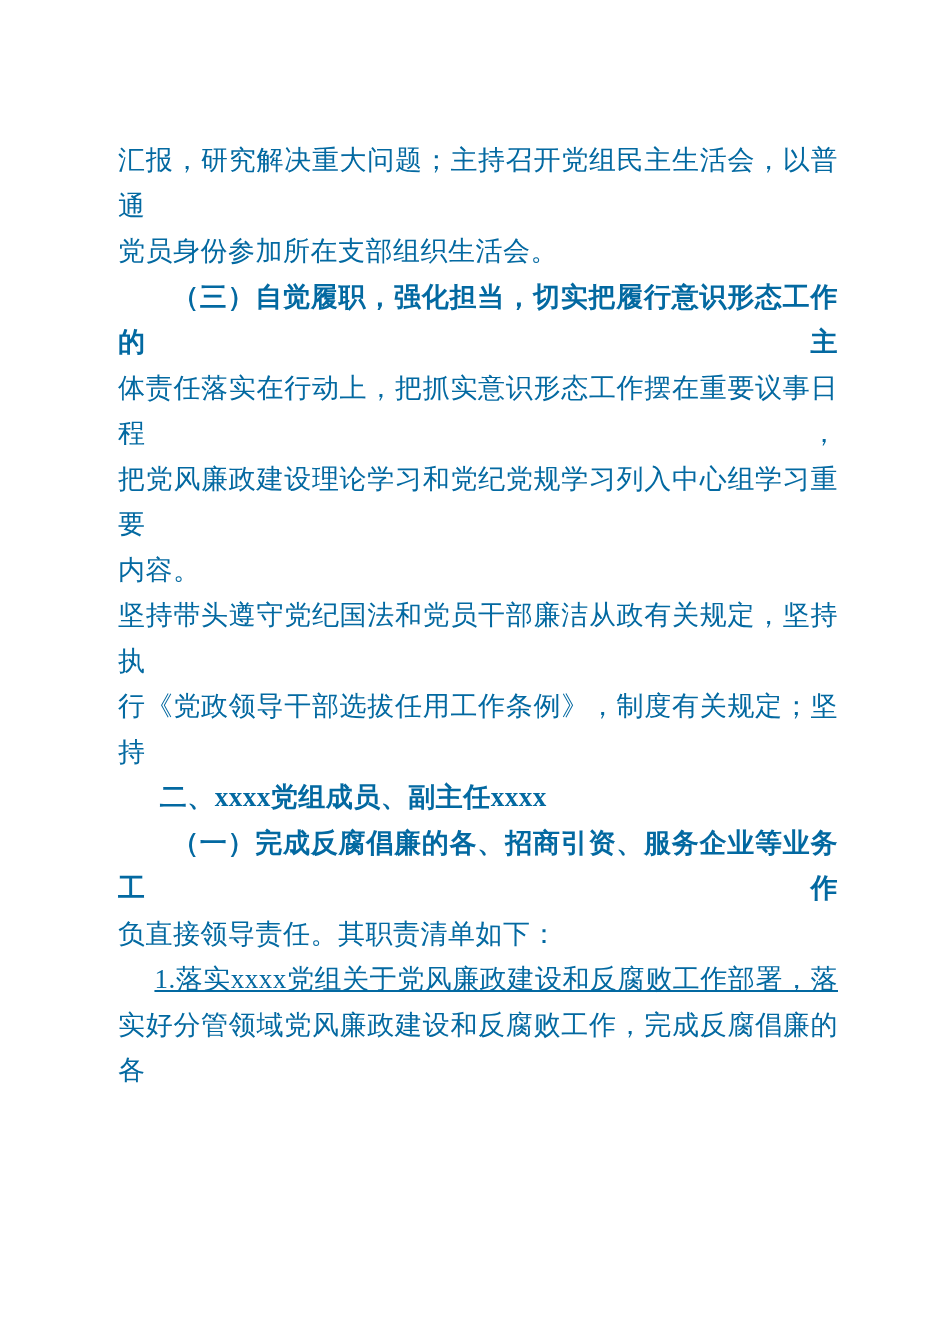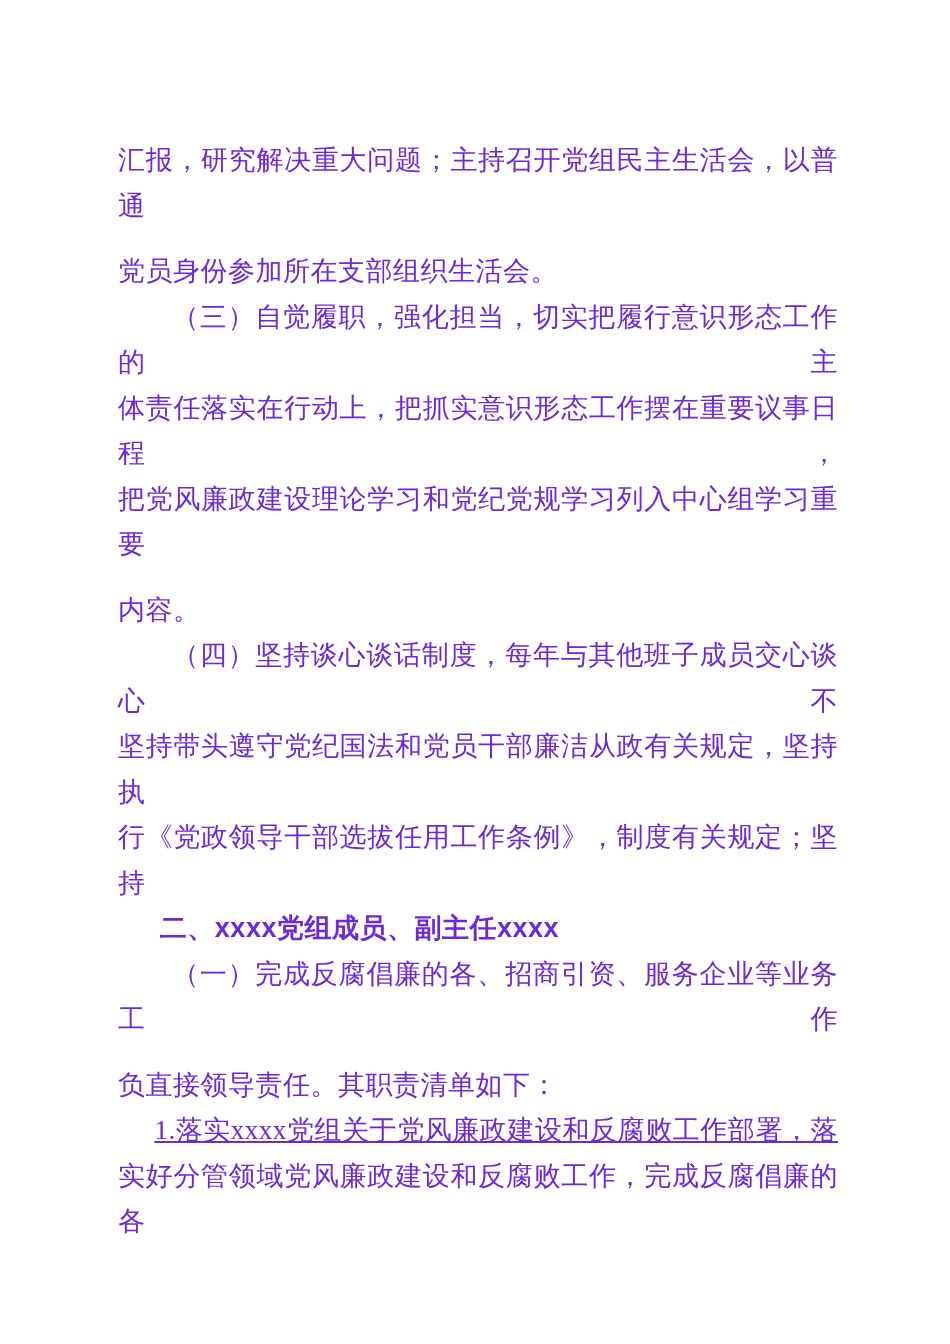--- a/index.html
+++ b/index.html
@@ -7,21 +7,21 @@
     padding: 0;
     background: #ffffff;
   }
   .page {
     position: relative;
     width: 950px;
     height: 1344px;
     background: #ffffff;
     overflow: hidden;
     font-family: "Liberation Serif", "DejaVu Serif", serif;
-    color: #6d28d9;
+    color: #0369a1;
   }
   .doc-body {
     position: absolute;
     left: 118px;
     top: 138px;
     width: 720px;
     font-size: 27px;
     line-height: 45.5px;
     letter-spacing: 0.5px;
   }
@@ -29,52 +29,51 @@
     margin: 0;
     padding: 0;
     text-align: justify;
     text-align-last: justify;
     text-justify: inter-ideograph;
     white-space: normal;
   }
   .line.end {
     text-align: center;
     text-align-last: left;
-    margin-top: 20px;
   }
   .line.start {
     text-indent: 2em;
+    font-weight: bold;
   }
   .line.start-num {
     text-indent: 1.35em;
     text-decoration: underline;
   }
   .line.heading {
-    font-family: Liberation Sans, sans-serif;
+    font-family: Liberation Serif, serif;
     font-weight: 700;
     text-align: left;
     text-align-last: left;
     text-indent: 1.55em;
   }
 </style>
 </head>
 <body>
 
 <div class="page">
   <div class="doc-body">
 
     <p class="line">汇报，研究解决重大问题；主持召开党组民主生活会，以普通</p>
     <p class="line end">党员身份参加所在支部组织生活会。</p>
 
     <p class="line start">（三）自觉履职，强化担当，切实把履行意识形态工作的主</p>
     <p class="line">体责任落实在行动上，把抓实意识形态工作摆在重要议事日程，</p>
     <p class="line">把党风廉政建设理论学习和党纪党规学习列入中心组学习重要</p>
     <p class="line end">内容。</p>
 
-    <p class="line start">（四）坚持谈心谈话制度，每年与其他班子成员交心谈心不</p>
     <p class="line">坚持带头遵守党纪国法和党员干部廉洁从政有关规定，坚持执</p>
     <p class="line">行《党政领导干部选拔任用工作条例》，制度有关规定；坚持</p>
 
     <p class="line heading">二、xxxx党组成员、副主任xxxx</p>
 
     <p class="line start">（一）完成反腐倡廉的各、招商引资、服务企业等业务工作</p>
     <p class="line end">负直接领导责任。其职责清单如下：</p>
 
     <p class="line start-num">1.落实xxxx党组关于党风廉政建设和反腐败工作部署，落</p>
     <p class="line">实好分管领域党风廉政建设和反腐败工作，完成反腐倡廉的各</p>

